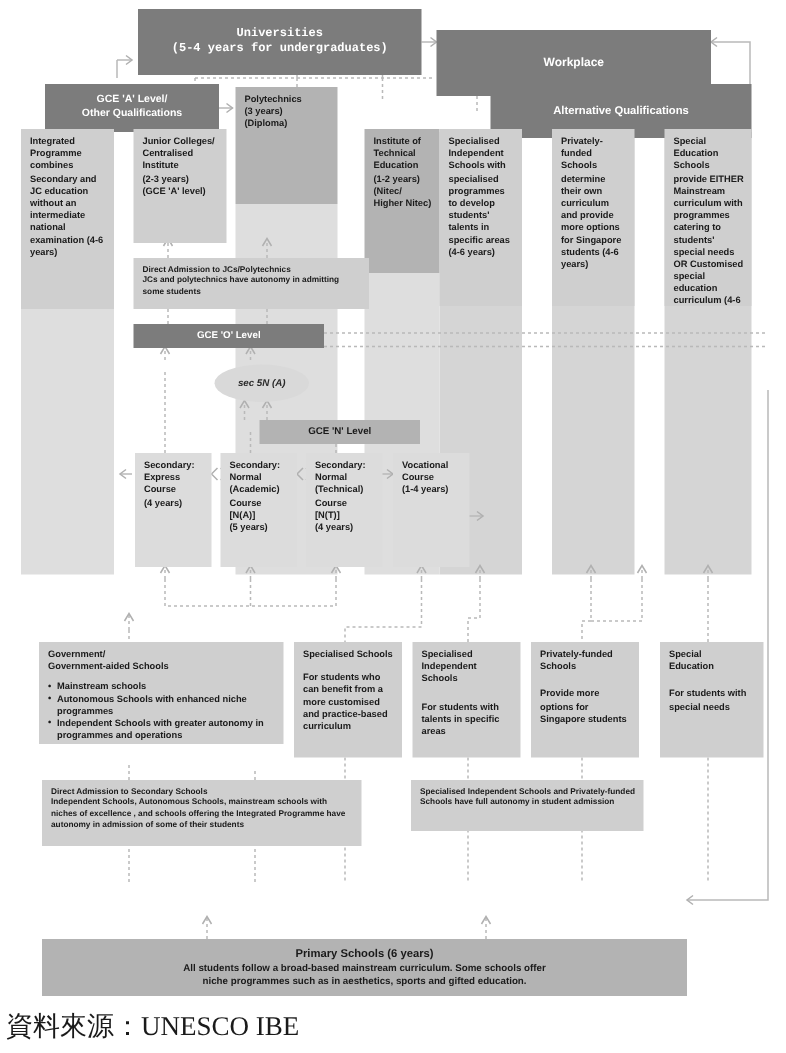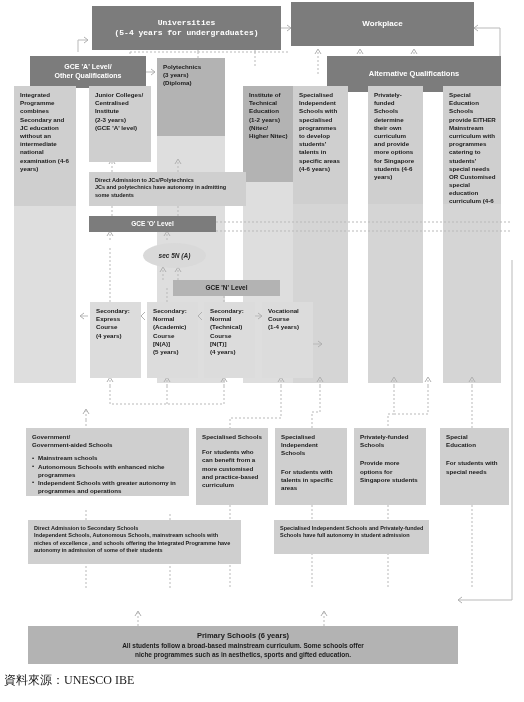--- a/index.html
+++ b/index.html
@@ -39,21 +39,21 @@
   svg.wires{position:absolute;left:0;top:0;width:524px;height:702px;
             pointer-events:none;}
   .dash{stroke:#b9b9b9;stroke-width:1;fill:none;stroke-dasharray:2 2;}
   .solid{stroke:#b9b9b9;stroke-width:1;fill:none;}
   .ahead{fill:none;stroke:#b0b0b0;stroke-width:1;}
 
   .bullets{margin:0;padding:0;list-style:none;}
   .bullets li{position:relative;padding-left:6px;line-height:1.32;}
   .bullets li:before{content:"\2022";position:absolute;left:0;top:-0.5px;}
 
-  .src{position:absolute;left:4px;top:672px;font-size:12px;color:#1a1a1a;
+  .src{position:absolute;left:4px;top:672px;font-size:18px;color:#1a1a1a;
        font-family:"Liberation Serif","DejaVu Serif",serif;}
 </style>
 </head>
 <body>
 
 <div id="canvas">
 
   <div class="vcol" style="left:293px;top:88px;width:55px;height:295px;background:#d5d5d5;"></div>
   <div class="vcol" style="left:368px;top:88px;width:55px;height:295px;background:#d5d5d5;"></div>
   <div class="vcol" style="left:443px;top:88px;width:58px;height:295px;background:#d5d5d5;"></div>
@@ -191,21 +191,21 @@
 
     <path class="solid" d="M458 600 L512 600 L512 260"></path>
     <path class="ahead" d="M462 597 L458 600 L462 603"></path>
   </svg>
 
   <div class="box dark t8" style="left:92px;top:6px;width:189px;height:44px;flex-direction:column;font-family:Liberation Mono, monospace;">
     <span class="ln">Universities</span>
     <span class="ln">(5-4 years for undergraduates)</span>
   </div>
 
-  <div class="box dark t8" style="left:291px;top:2px;width:183px;height:44px;">
+  <div class="box dark t8" style="left:291px;top:20px;width:183px;height:44px;">
     <span class="ln">Workplace</span>
   </div>
 
   <div class="box dark t7" style="left:30px;top:56px;width:116px;height:32px;flex-direction:column;">
     <span class="ln">GCE 'A' Level/</span>
     <span class="ln">Other Qualifications</span>
   </div>
 
   <div class="box dark t75" style="left:327px;top:56px;width:174px;height:36px;text-align:center;">
     <span class="ln">Alternative Qualifications</span>

